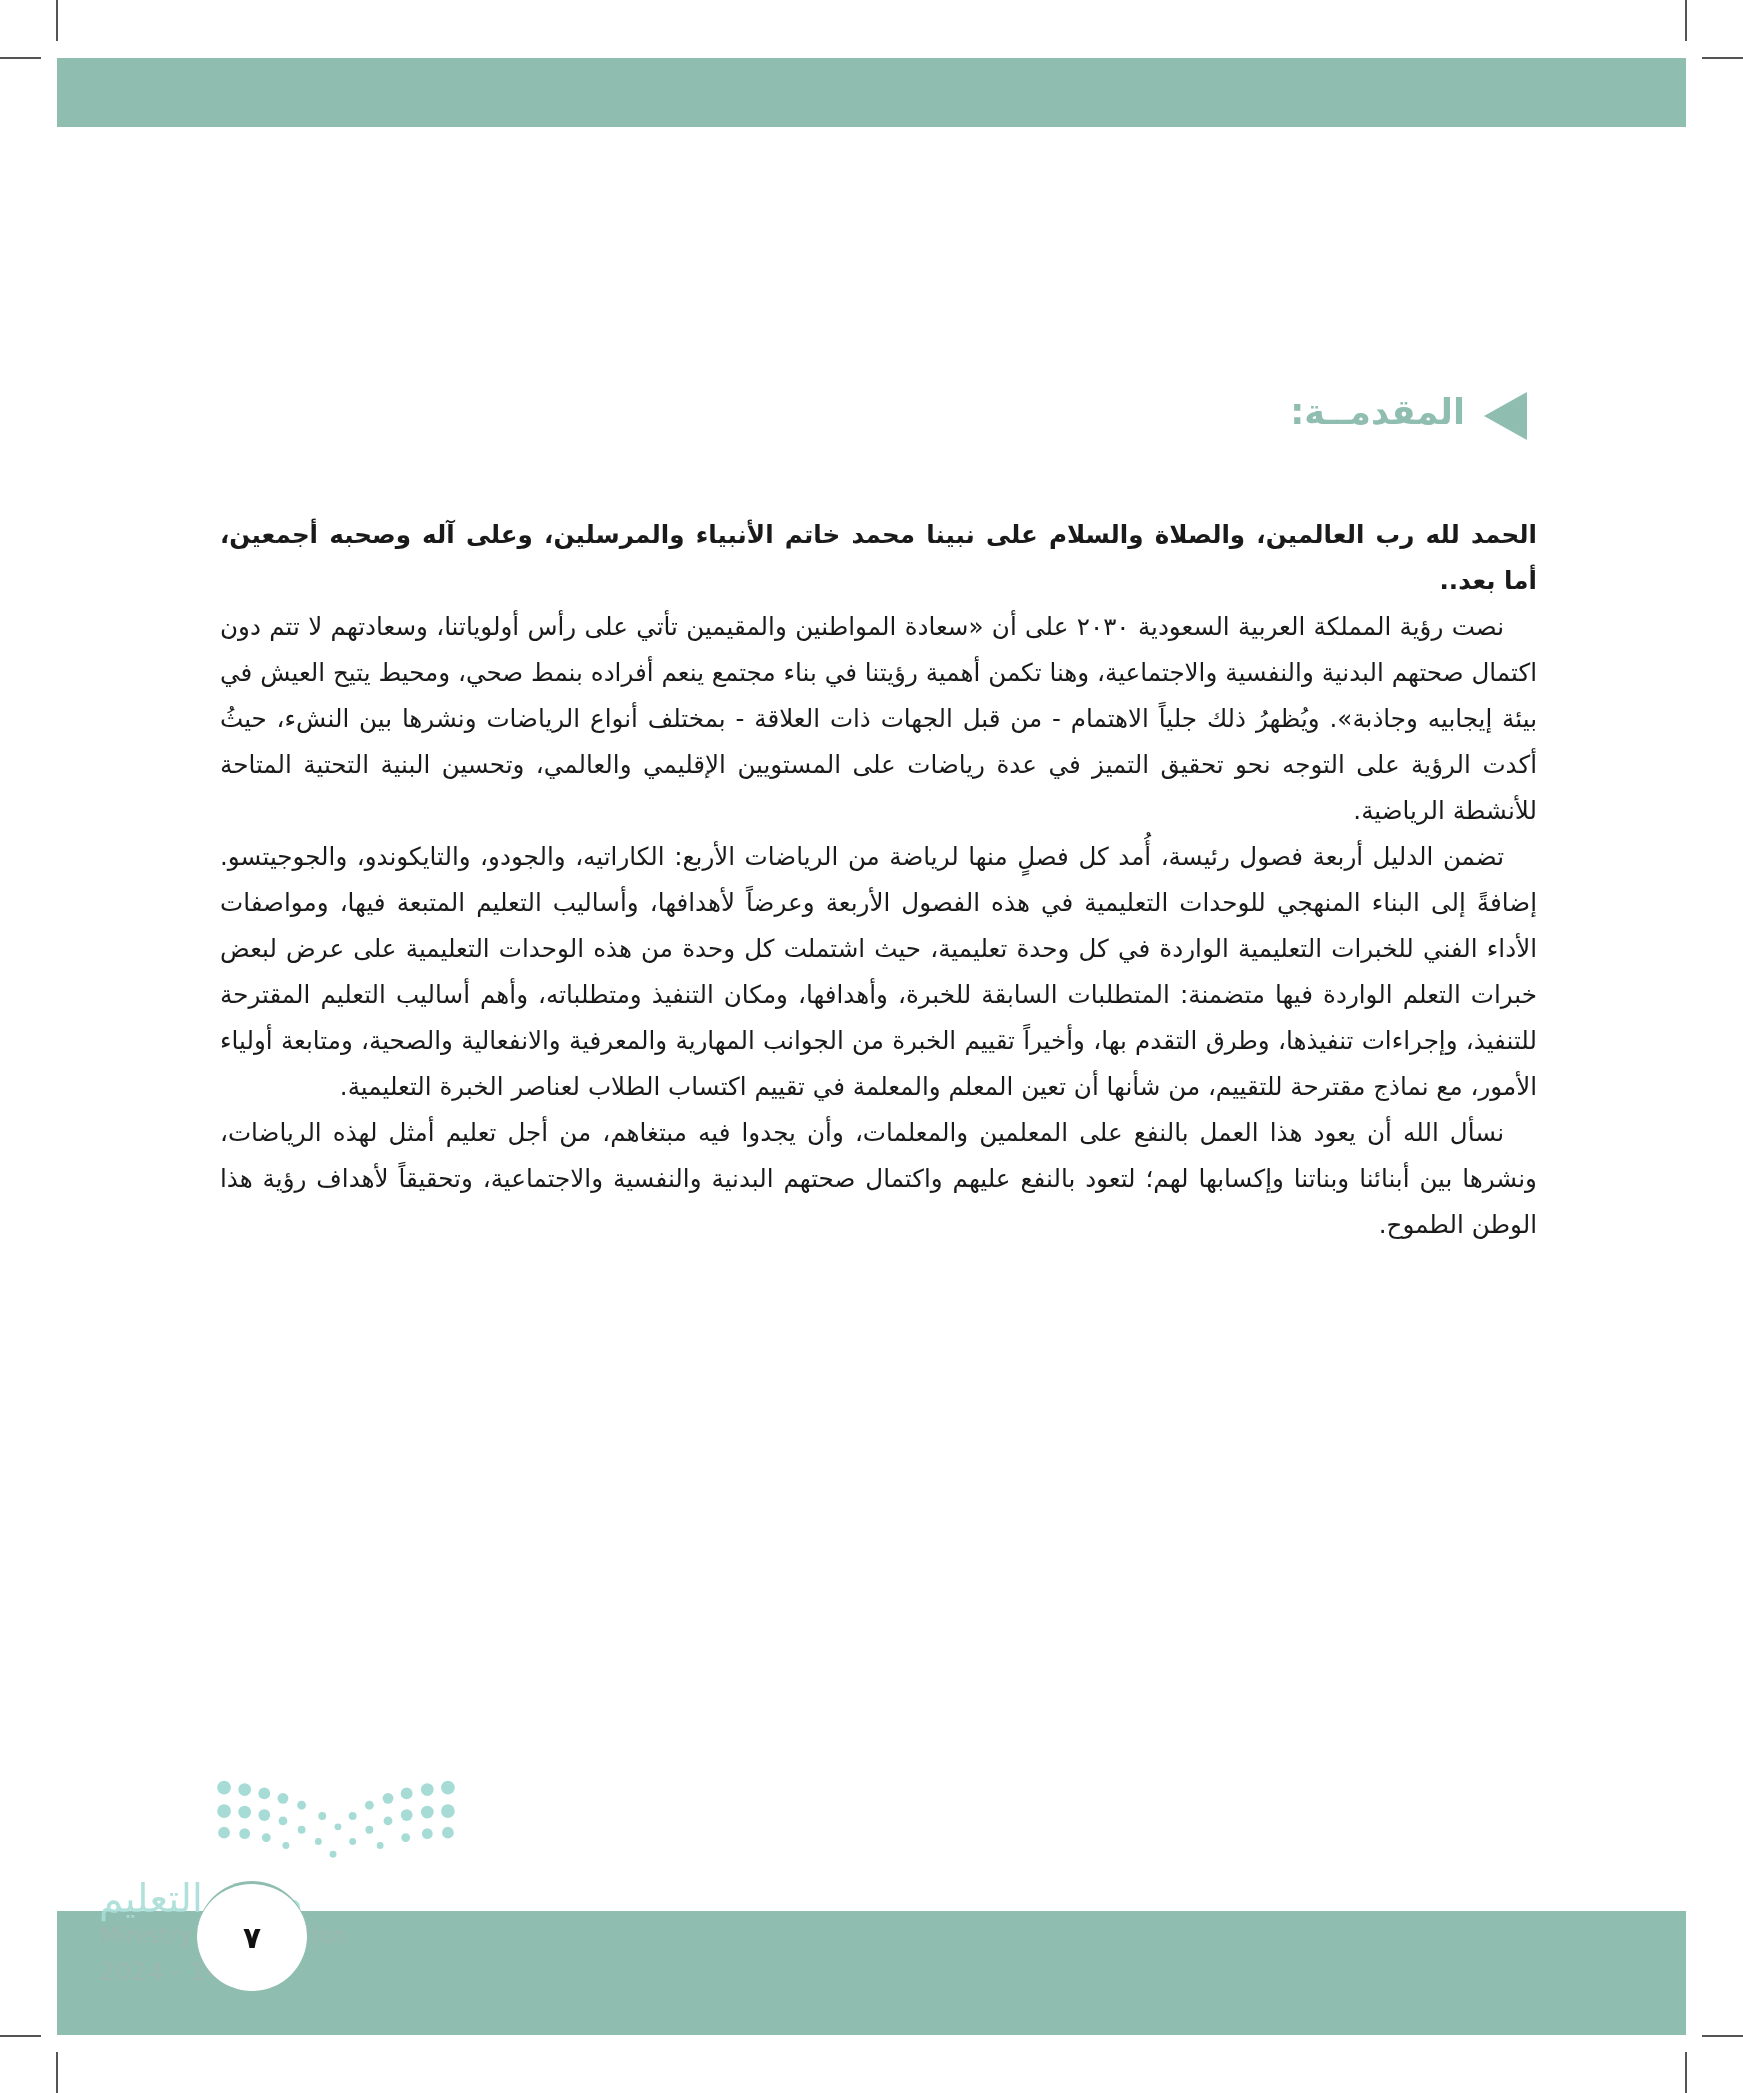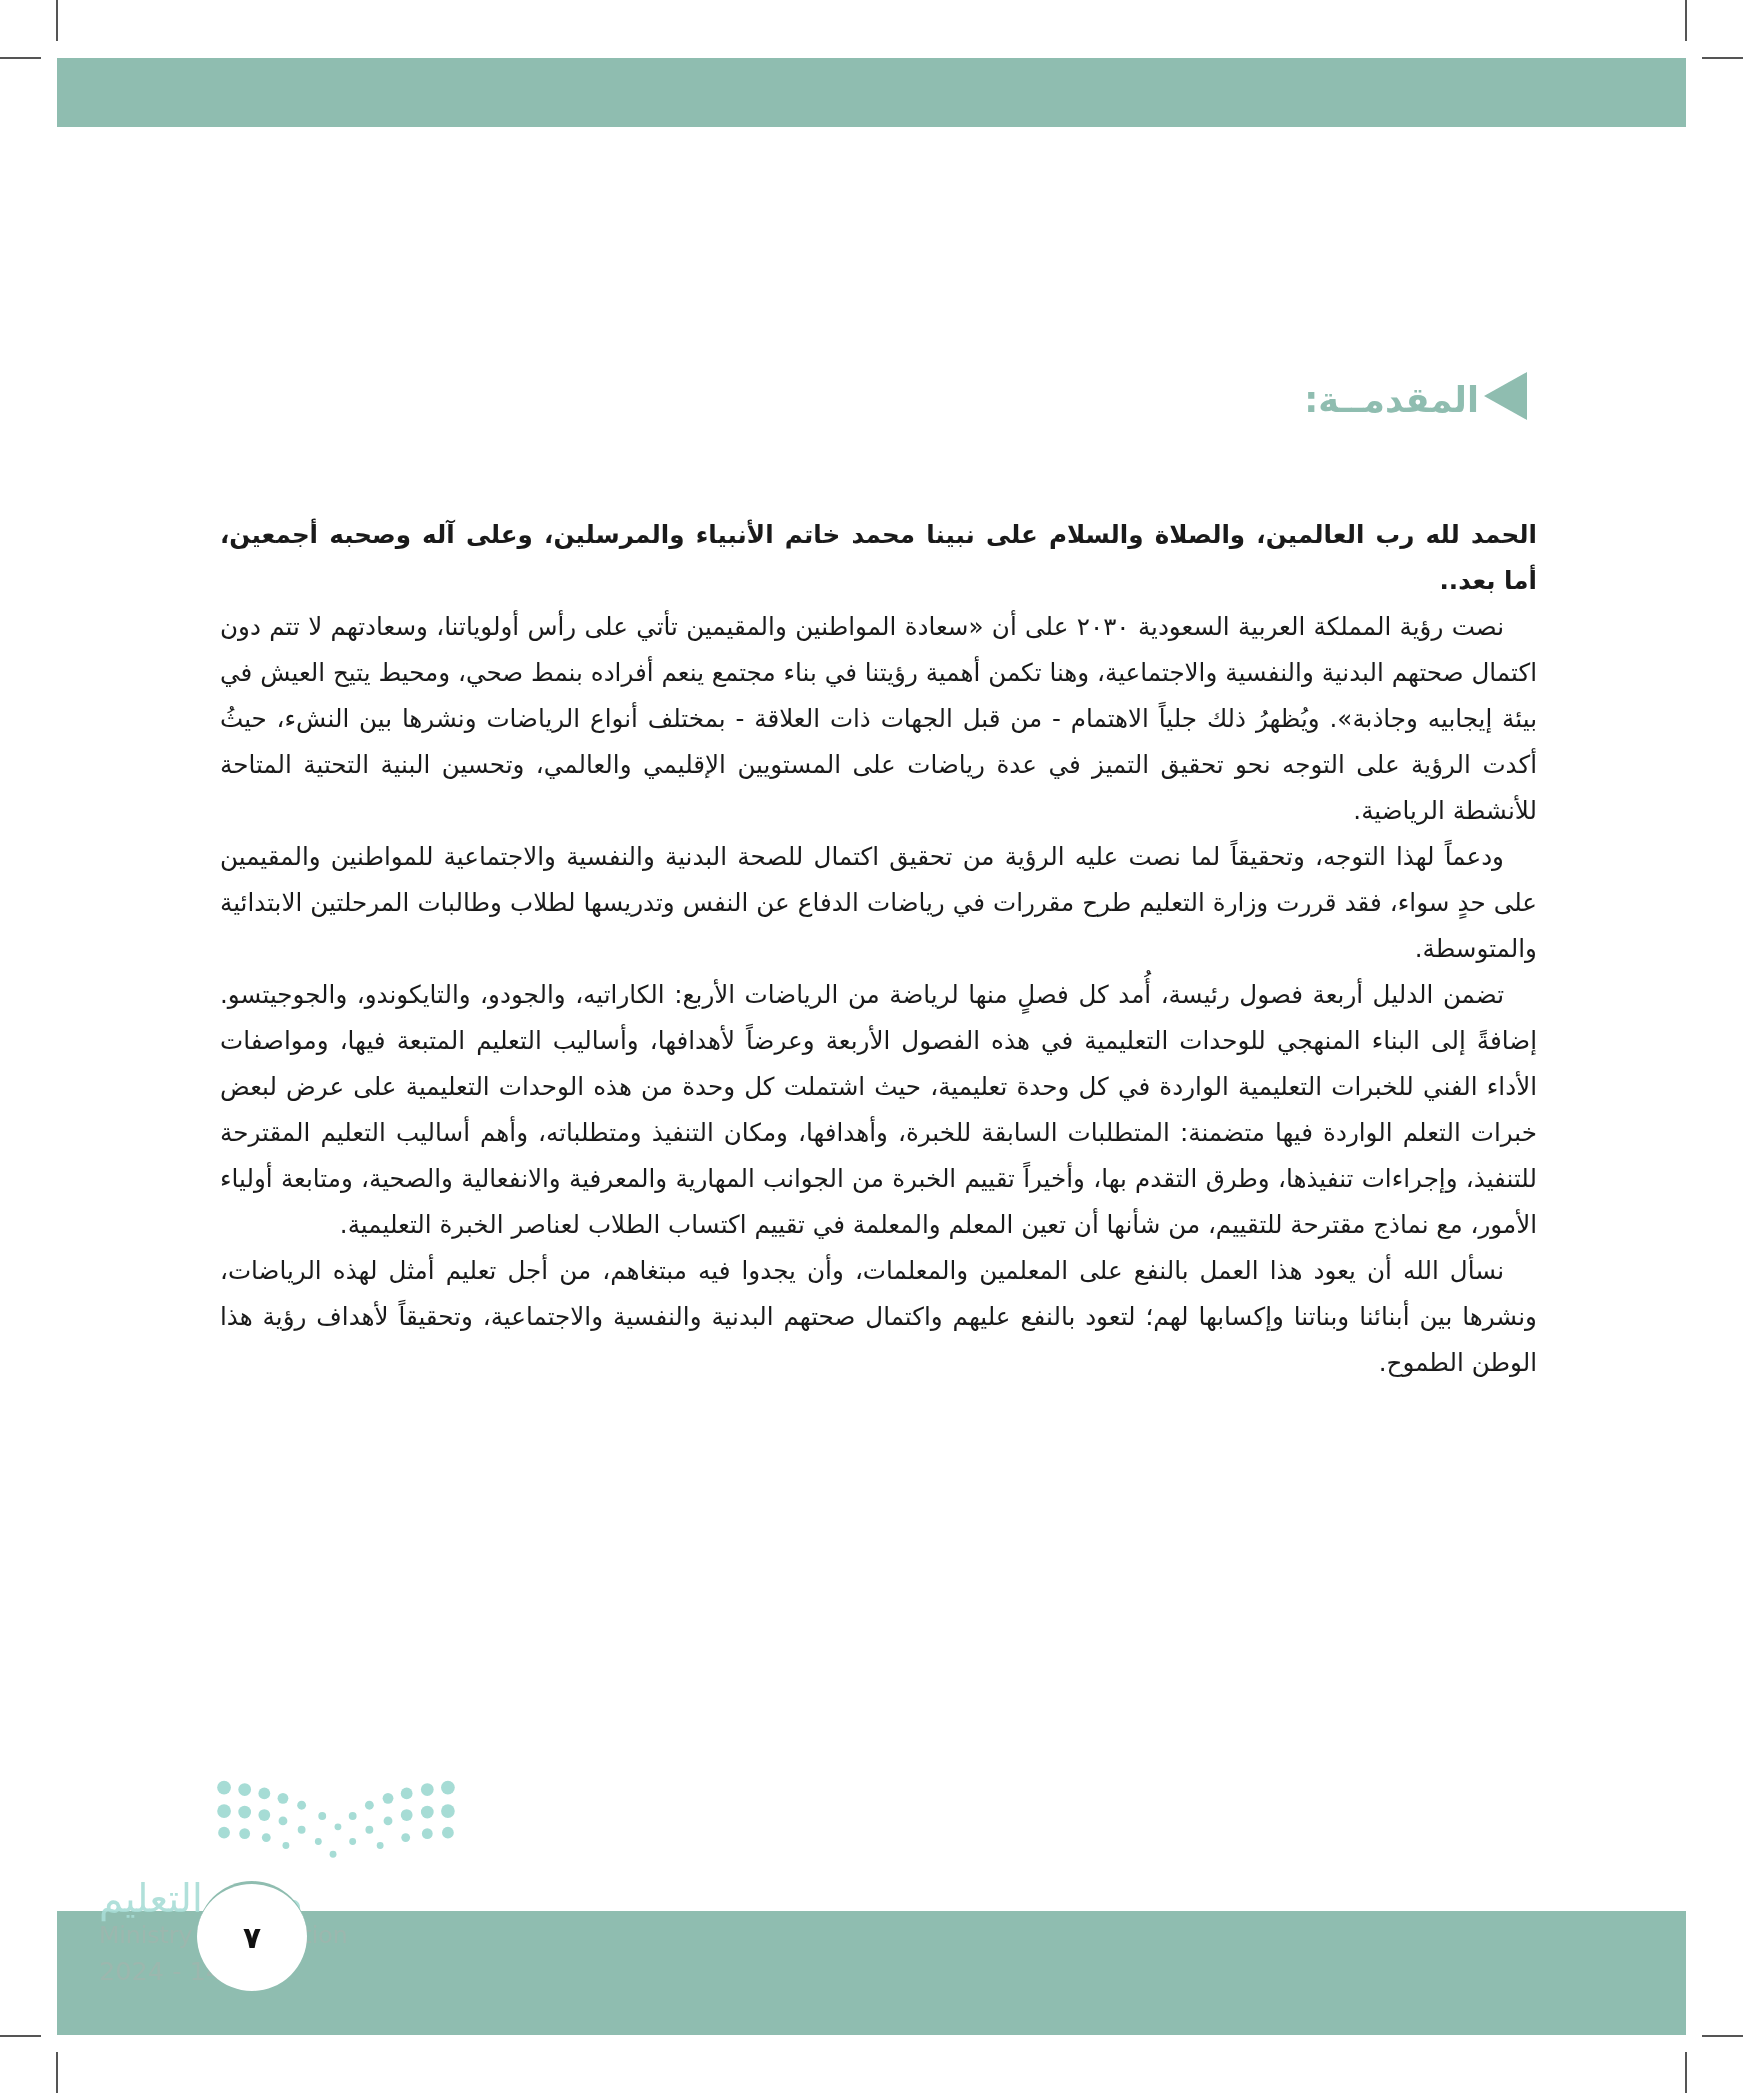--- a/index.html
+++ b/index.html
@@ -6,22 +6,22 @@
   body {
     width:1744px; height:2093px; position:relative; background:#ffffff; overflow:hidden;
     font-family:"DejaVu Sans", sans-serif;
   }
   .crop { position:absolute; background:#555; }
   .banner { position:absolute; left:57px; width:1629px; background:#8fbdb0; }
   .banner.top { top:58px; height:69px; }
   .banner.bottom { top:1911px; height:124px; }
 
   .heading {
-    position:absolute; top:372px; right:217px; display:flex; flex-direction:row-reverse;
-    align-items:flex-end; gap:5px;
+    position:absolute; top:392px; right:217px; display:flex; flex-direction:row-reverse;
+    align-items:flex-start; gap:19px;
   }
   .heading .tri {
     width:0; height:0; border-top:24.6px solid transparent; border-bottom:24.6px solid transparent;
     border-right:43px solid #8fbdb0;
   }
   .heading .title {
     color:#8fbdb0; font-family:"DejaVu Sans", sans-serif; font-weight:bold; font-size:35px;
     direction:rtl;
   }
 
@@ -72,21 +72,20 @@
 <div class="banner top"></div>
 
 <div class="heading">
   <div class="tri"></div>
   <div class="title">المقدمــة:</div>
 </div>
 
 <div class="content">
   <p class="bold">الحمد لله رب العالمين، والصلاة والسلام على نبينا محمد خاتم الأنبياء والمرسلين، وعلى آله وصحبه أجمعين، أما بعد..</p>
   <p class="indent">نصت رؤية المملكة العربية السعودية ٢٠٣٠ على أن «سعادة المواطنين والمقيمين تأتي على رأس أولوياتنا، وسعادتهم لا تتم دون اكتمال صحتهم البدنية والنفسية والاجتماعية، وهنا تكمن أهمية رؤيتنا في بناء مجتمع ينعم أفراده بنمط صحي، ومحيط يتيح العيش في بيئة إيجابيه وجاذبة». ويُظهرُ ذلك جلياً الاهتمام - من قبل الجهات ذات العلاقة - بمختلف أنواع الرياضات ونشرها بين النشء، حيثُ أكدت الرؤية على التوجه نحو تحقيق التميز في عدة رياضات على المستويين الإقليمي والعالمي، وتحسين البنية التحتية المتاحة للأنشطة الرياضية.</p>
-  <p class="indent">ودعماً لهذا التوجه، وتحقيقاً لما نصت عليه الرؤية من تحقيق اكتمال للصحة البدنية والنفسية والاجتماعية للمواطنين والمقيمين على حدٍ سواء، فقد قررت وزارة التعليم طرح مقررات في رياضات الدفاع عن النفس وتدريسها لطلاب وطالبات المرحلتين الابتدائية والمتوسطة.</p>
   <p class="indent">تضمن الدليل أربعة فصول رئيسة، أُمد كل فصلٍ منها لرياضة من الرياضات الأربع: الكاراتيه، والجودو، والتايكوندو، والجوجيتسو.  إضافةً إلى البناء المنهجي للوحدات التعليمية في هذه الفصول الأربعة وعرضاً لأهدافها، وأساليب التعليم المتبعة فيها، ومواصفات الأداء الفني للخبرات التعليمية الواردة في كل وحدة تعليمية، حيث اشتملت كل وحدة من هذه الوحدات التعليمية على عرض لبعض خبرات التعلم الواردة فيها متضمنة: المتطلبات السابقة للخبرة، وأهدافها، ومكان التنفيذ ومتطلباته، وأهم أساليب التعليم المقترحة للتنفيذ، وإجراءات تنفيذها، وطرق التقدم بها، وأخيراً تقييم الخبرة من الجوانب المهارية والمعرفية والانفعالية والصحية، ومتابعة أولياء الأمور، مع نماذج مقترحة للتقييم، من شأنها أن تعين المعلم والمعلمة في تقييم اكتساب الطلاب لعناصر الخبرة التعليمية.</p>
   <p class="indent">نسأل الله أن يعود هذا العمل بالنفع على المعلمين والمعلمات، وأن يجدوا فيه مبتغاهم، من أجل تعليم أمثل لهذه الرياضات، ونشرها بين أبنائنا وبناتنا وإكسابها لهم؛ لتعود بالنفع عليهم واكتمال صحتهم البدنية والنفسية والاجتماعية، وتحقيقاً لأهداف رؤية هذا الوطن الطموح.</p>
 </div>
 
 <div class="banner bottom"></div>
 
 <div class="logo">
   <svg width="374" height="108" viewBox="0 0 380 110">
     <g fill="#a6dcd5">
       <circle cx="132" cy="25" r="7"></circle>

